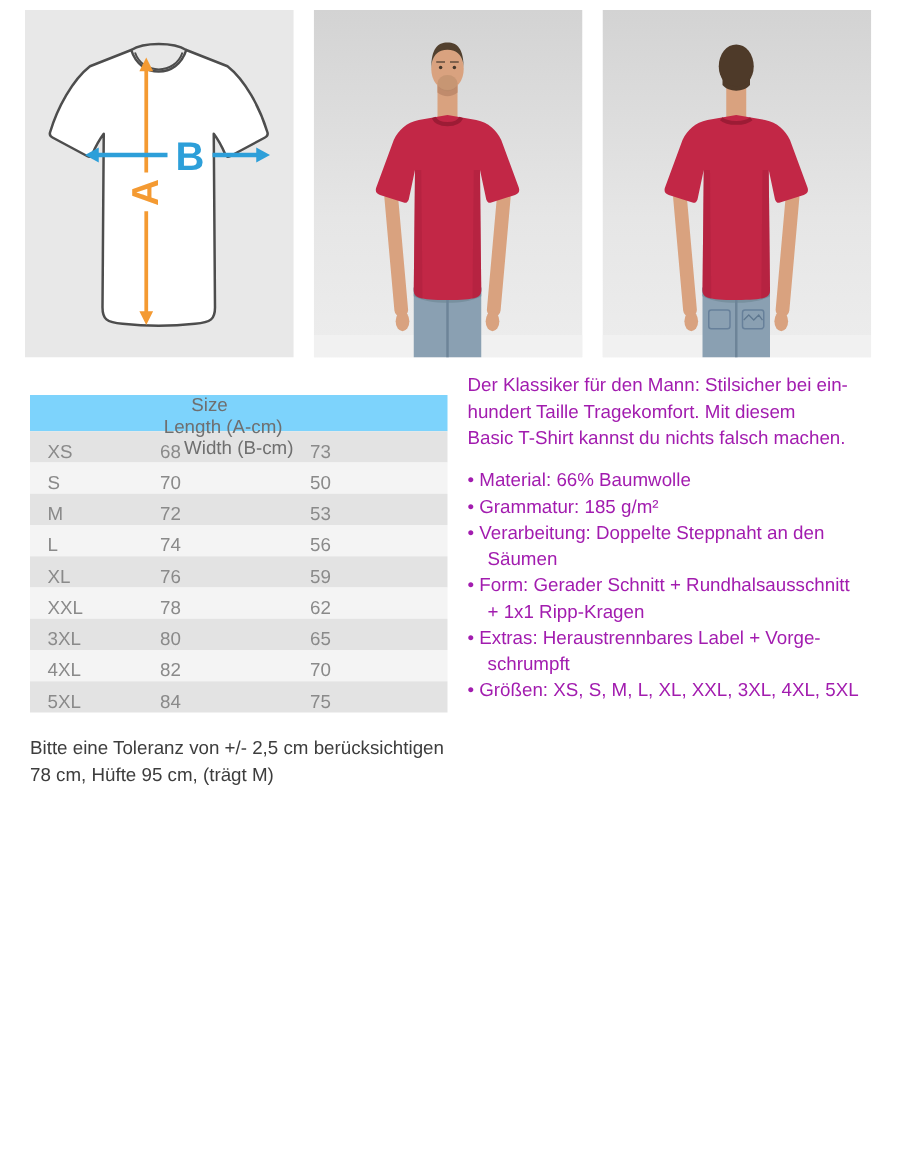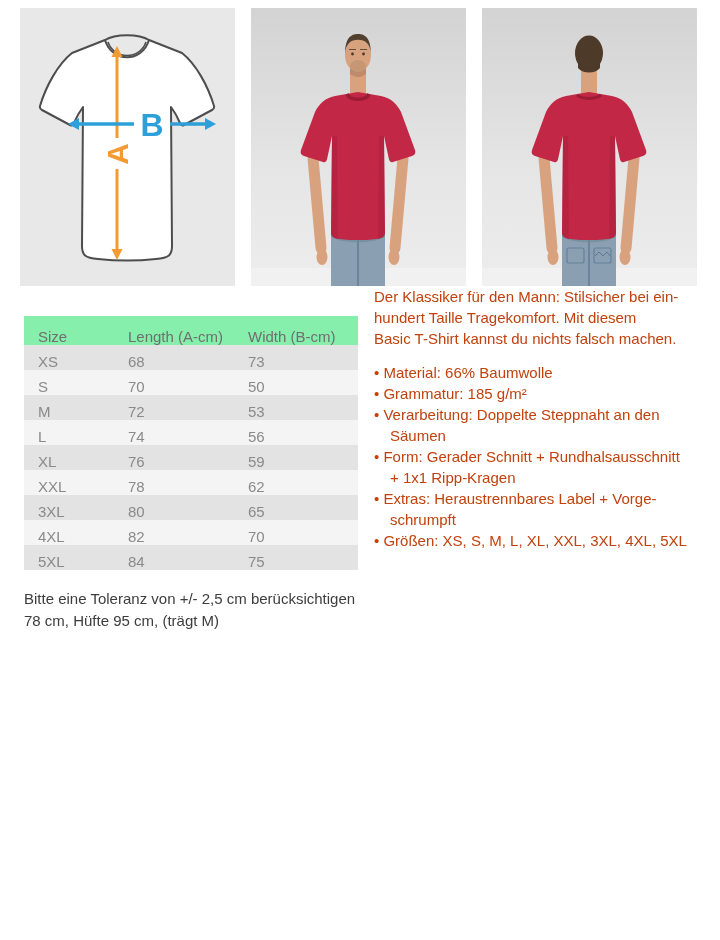--- a/index.html
+++ b/index.html
@@ -7,30 +7,30 @@
   body { font-family:"Liberation Sans", sans-serif; }
   .page { position:relative; width:720px; height:940px; background:#ffffff; overflow:hidden; }
 
   
   .photos { position:absolute; left:20px; top:8px; display:flex; gap:16px; }
   .photo { width:215px; height:278px; display:block; }
   .photo svg { display:block; }
 
   
   .size-section { position:absolute; left:24px; top:316px; width:334px; font-size:15px; }
-  .size-header { display:flex; height:29px; align-items:flex-end; background:#86efac; color:#6f6f6f; }
+  .size-header { display:flex; height:29px; align-items:center; background:#7dd3fc; color:#6f6f6f;flex-direction:column; }
   .size-row { display:flex; height:25px; align-items:flex-end; color:#8a8a8a; }
   .size-rows .size-row:nth-child(odd)  { background:#e3e3e3; }
   .size-rows .size-row:nth-child(even) { background:#f4f4f4; }
   .col-size  { width:104px; padding-left:14px; }
   .col-len   { width:120px; }
   .col-wid   { flex:1; }
 
   
-  .desc { position:absolute; left:374px; top:286px; width:340px; font-size:15px; line-height:21px; color:#c2410c; }
+  .desc { position:absolute; left:374px; top:298px; width:340px; font-size:15px; line-height:21px; color:#a21caf; }
   .dline { display:block; }
   .dline.sp { height:13px; }
   .dline.bc { padding-left:16px; }
 
   
   .footnote { position:absolute; left:24px; top:588px; width:350px; font-size:15px; line-height:22px; color:#3d3d3d; }
   .footnote b { color:#2f2f2f; }
 
   svg text { font-family:"Liberation Sans", sans-serif; font-weight:bold; }
 </style>

